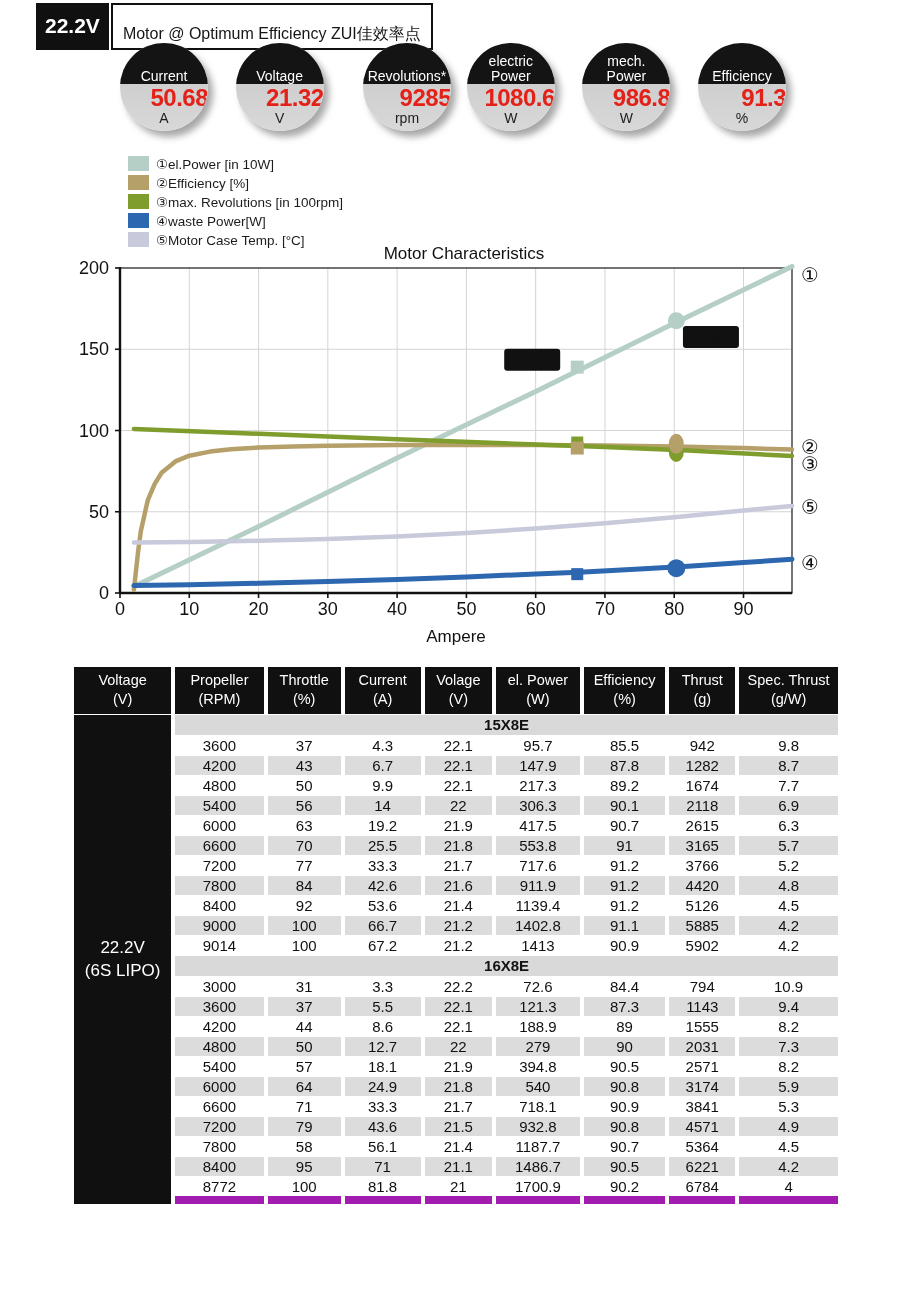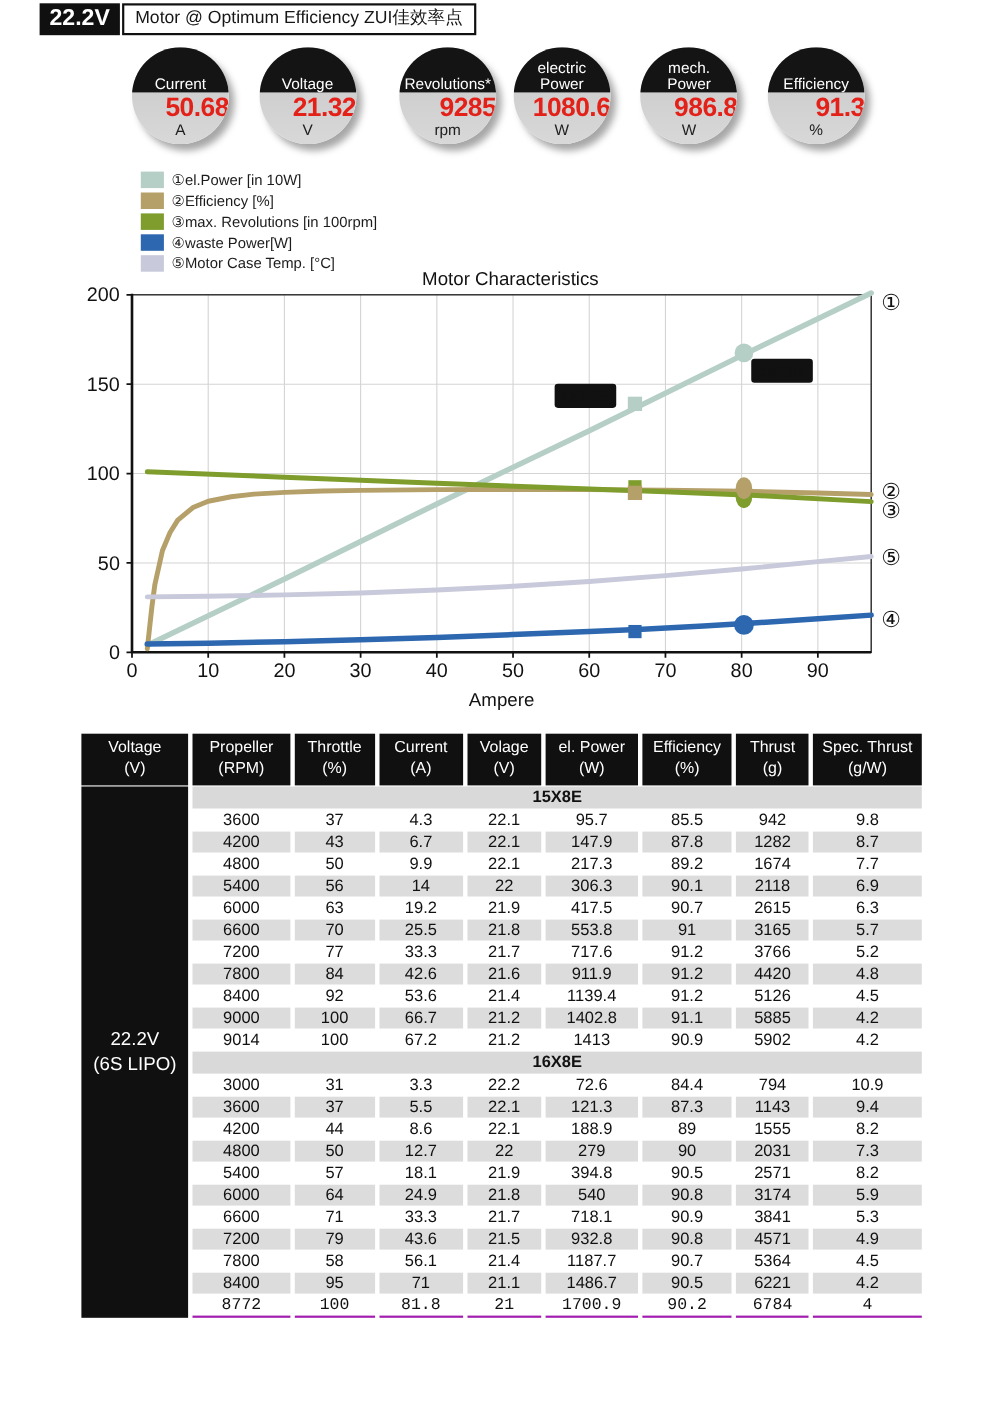--- a/index.html
+++ b/index.html
@@ -4,21 +4,21 @@
 <style>
   html,body{margin:0;padding:0;background:#fff;}
   .page{position:relative;width:891px;height:1292px;background:#fff;overflow:hidden;
         font-family:"Liberation Sans","DejaVu Sans",sans-serif;color:#111;}
 
   
   .header-bar{position:absolute;left:36px;top:3px;display:flex;align-items:stretch;}
   .volt-chip{background:#101010;color:#fff;font-size:21px;font-weight:bold;
              padding:2px 9px 3px;display:flex;align-items:center;}
   .title-box{border:2px solid #101010;background:#fff;color:#161616;font-size:16px;
-             padding:0 10px 3px 10px;margin-left:2px;display:flex;align-items:center;white-space:nowrap;}
+             padding:19px 10px 3px 10px;margin-left:2px;display:flex;align-items:center;white-space:nowrap;}
 
   
   .badge{position:absolute;top:43px;width:88px;height:88px;border-radius:50%;overflow:hidden;
          background:linear-gradient(#c7c7c7,#d8d8d8);
          box-shadow:5px 6px 7px rgba(0,0,0,0.35);}
   .badge-top{height:41px;background:#141414;color:#fff;display:flex;flex-direction:column;
              align-items:center;justify-content:flex-end;padding-bottom:0;}
   .badge-top span{font-size:14px;line-height:1.08;}
   .badge-value{text-align:right;color:#e32119;font-size:24px;font-weight:bold;line-height:1;
                margin-top:2px;letter-spacing:-0.5px;}
@@ -36,21 +36,21 @@
 
   
   .table-wrap{position:absolute;left:70px;top:666px;width:772px;}
   table{width:100%;table-layout:fixed;border-collapse:separate;border-spacing:4px 1px;}
   th{background:#101010;color:#fff;font-weight:normal;font-size:14.5px;line-height:1.32;
      padding:4px 0 5px;text-align:center;}
   td{font-size:15px;line-height:19px;text-align:center;padding:0;white-space:nowrap;}
   tr.stripe td{background:#dcdcdc;}
   td.section{background:#d9d9d9;font-weight:bold;font-size:15px;line-height:20px;}
   td.vcell{background:#101010;color:#fff;font-size:17px;line-height:1.35;vertical-align:middle;}
-  tbody tr:last-child td:not(.vcell){border-bottom:2px solid #a21caf;font-family:Liberation Mono, monospace;}
+  tbody tr:last-child td:not(.vcell){border-bottom:8px solid #a21caf;}
 </style>
 </head>
 <body>
 
 <div class="page">
 
   <div class="header-bar">
     <div class="volt-chip">22.2V</div>
     <div class="title-box">Motor @ Optimum Efficiency ZUI佳效率点</div>
   </div>

